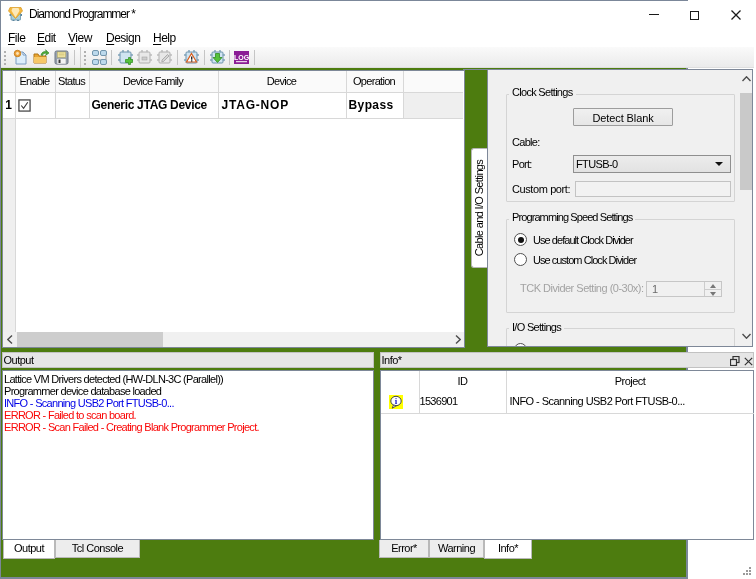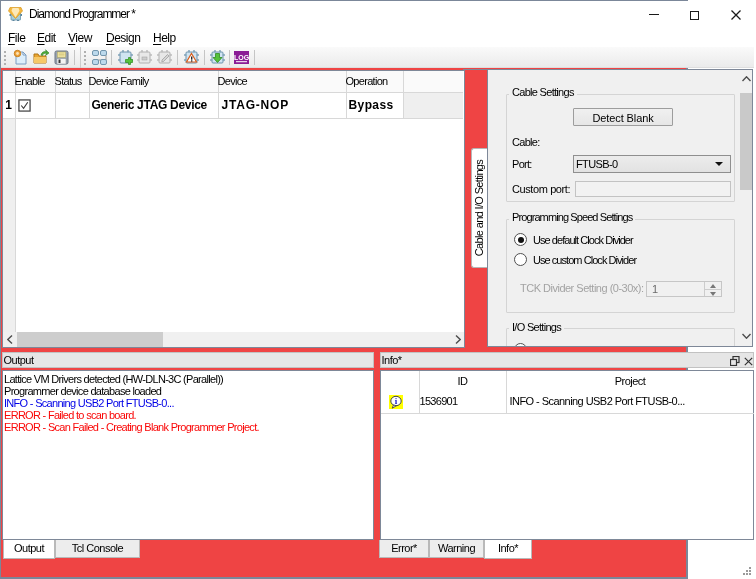--- a/index.html
+++ b/index.html
@@ -1,17 +1,17 @@
 <!DOCTYPE html>
 <html><head><meta charset="utf-8">
 <style>
 *{margin:0;padding:0;box-sizing:border-box}
 html,body{width:756px;height:579px;overflow:hidden}
 body{font-family:"Liberation Sans",sans-serif;font-size:12px;color:#000}
-#w{position:relative;width:688px;height:579px;background:#ef4444;border:solid #7b8799;border-width:1px 2px 2px 1px}
+#w{position:relative;width:688px;height:579px;background:#4d7c0f;border:solid #7b8799;border-width:1px 2px 2px 1px}
 .ab{position:absolute}
 .txt{white-space:nowrap;letter-spacing:-0.3px}
 
 #title{left:0;top:0;width:753px;height:27px;background:#fff}
 #titletext{left:28px;top:7px;line-height:13px;letter-spacing:-1px}
 
 #menu{left:0;top:27px;width:753px;height:20px;background:#fff}
 .mi{position:absolute;top:31px;line-height:13px}
 .mi{letter-spacing:-0.5px}
 .mi u{text-decoration:underline;text-underline-offset:2px}
@@ -19,21 +19,21 @@
 #tb{left:0;top:46px;width:753px;height:20.5px;background:linear-gradient(#fafafa,#ebebeb);border-bottom:1px solid #dedede}
 .tsep{position:absolute;top:3px;width:1px;height:15px;background:#c5c5c5}
 .tdots{position:absolute;top:3px;width:2px;height:15px;background-image:radial-gradient(circle,#b0b0b0 35%,transparent 40%);background-size:2px 4px}
 .ticon{position:absolute;top:2px;width:17px;height:17px}
 
 #tablef{left:0.5px;top:69px;width:463.5px;height:278px;border:1px solid #7e8898;background:#fff}
 .gridv{position:absolute;top:0;width:1px;background:#d8d8d8}
 .gridh{position:absolute;left:0;height:1px;background:#d8d8d8}
 #vhead{left:0;top:0;width:12px;height:21px;background:#fafafa}
 #vheadgray{left:0;top:47px;width:12px;height:214px;background:#efefef}
-.hcell{position:absolute;top:0;height:21px;line-height:21px;letter-spacing:-0.7px;font-size:11px}
+.hcell{position:absolute;top:0;height:21px;line-height:21px;text-align:center;letter-spacing:-0.7px;font-size:11px}
 .rcell{position:absolute;top:21px;height:26px;line-height:26px;font-weight:bold;font-size:12px;letter-spacing:-0.3px}
 #hscroll{left:0;top:261px;width:461.5px;height:14.5px;background:#f0f0f0}
 #hthumb{left:14px;top:0;width:146px;height:15px;background:#cdcdcd}
 
 #sidetab{left:470px;top:147px;width:17px;height:120px;background:#fff;border:1px solid #b6b6b6;border-right:none;border-radius:3px 0 0 3px}
 #sidetabtext{left:-48px;top:52px;width:110px;transform:rotate(-90deg);transform-origin:center;text-align:center;font-size:11px;letter-spacing:-0.65px;line-height:14px}
 
 #rpanel{left:486px;top:68px;width:266px;height:278px;border:1px solid #7e8898;background:#f0f0f0;overflow:hidden}
 .group{position:absolute;border:1px solid #d4d4d4;border-radius:1px}
 .glabel{position:absolute;background:#f0f0f0;padding:0 3px;line-height:13px;letter-spacing:-0.7px;font-size:11px}
@@ -216,21 +216,21 @@
   </div>
 
   <div class="ab" style="left:462px;top:68px;width:27px;height:1px;background:#7e8898"></div>
 
   <div class="ab" id="sidetab">
       <div class="ab" id="sidetabtext">Cable and I/O Settings</div>
     </div>
 
   <div class="ab" id="rpanel">
     <div class="group" style="left:18px;top:24px;width:229px;height:108px"></div>
-    <div class="glabel" style="left:21px;top:16px">Cable Settings</div>
+    <div class="glabel" style="left:21px;top:16px">Clock Settings</div>
     <div class="btn" style="left:85px;top:37.5px;width:100px;height:18.5px;line-height:18px">Detect Blank</div>
     <div class="lab" style="left:24px;top:66px">Cable:</div>
     <div class="lab" style="left:24px;top:87.5px">Port:</div>
     <div class="combo" style="left:85px;top:85px;width:158px;height:18px;line-height:17px">FTUSB-0<div class="carrow"></div></div>
     <div class="lab" style="left:24px;top:112.5px;letter-spacing:-0.4px">Custom port:</div>
     <div class="ab" style="left:87px;top:111px;width:156px;height:16px;background:#f2f2f2;border:1px solid #c3c3c3"></div>
     <div class="group" style="left:18px;top:149px;width:229px;height:94px"></div>
     <div class="glabel" style="left:21px;top:141px;letter-spacing:-0.9px">Programming Speed Settings</div>
     <div class="radio" style="left:26px;top:163px">
         <div class="rdot"></div>

